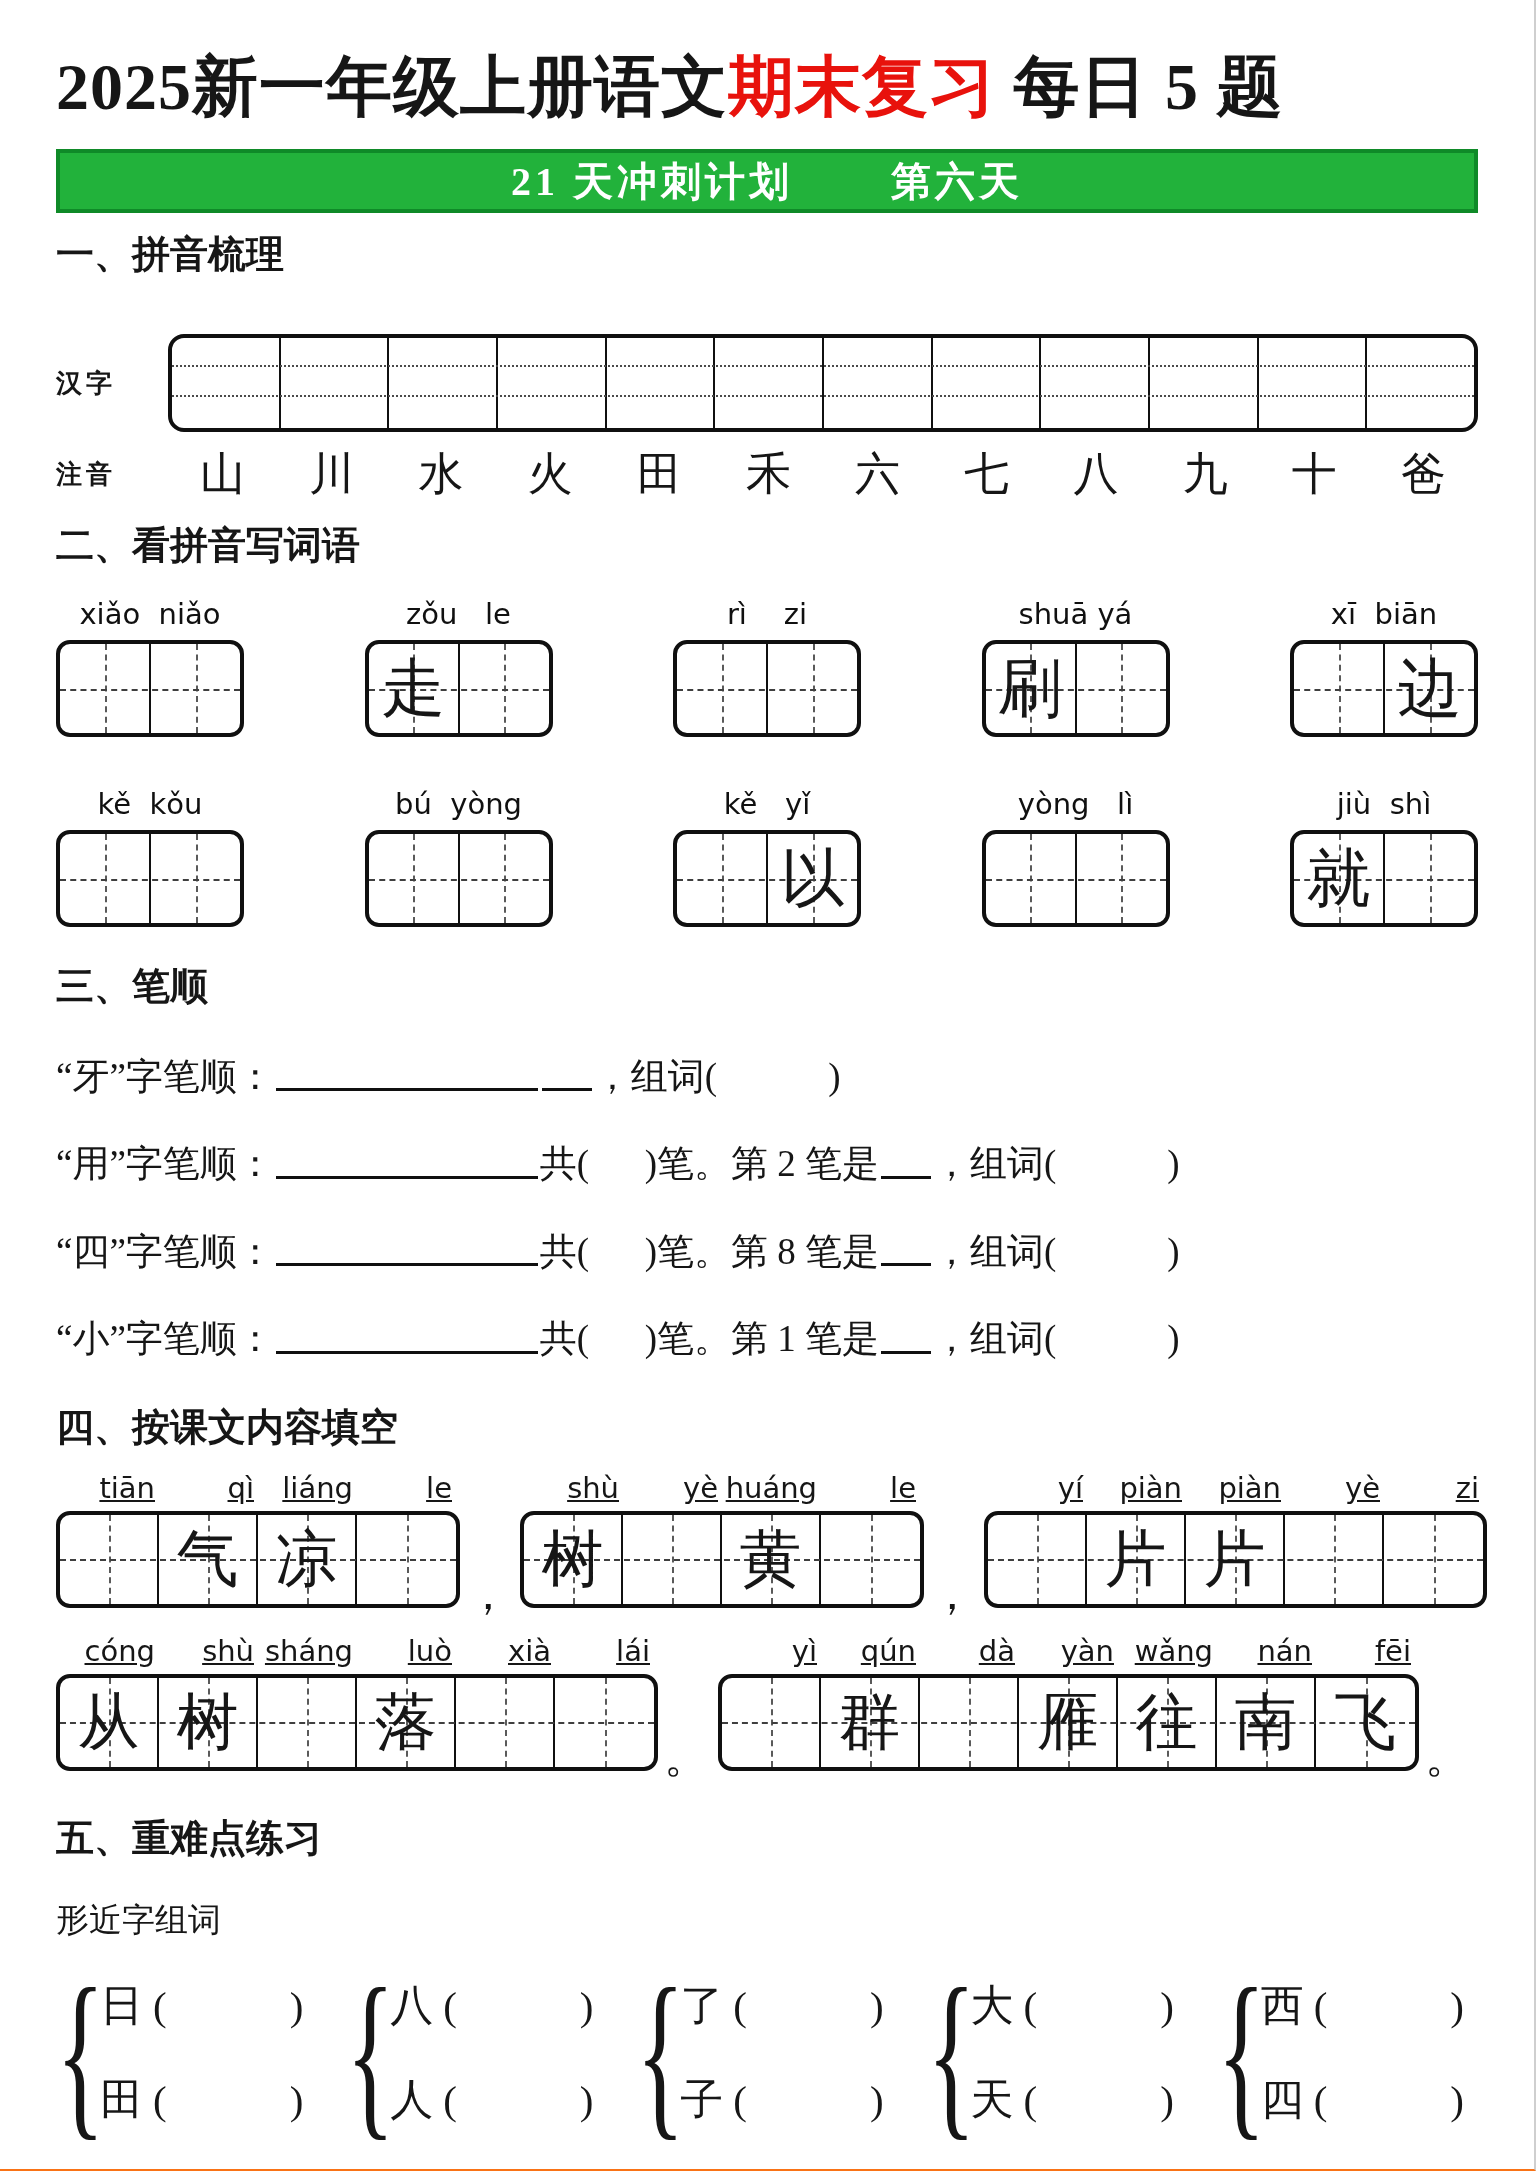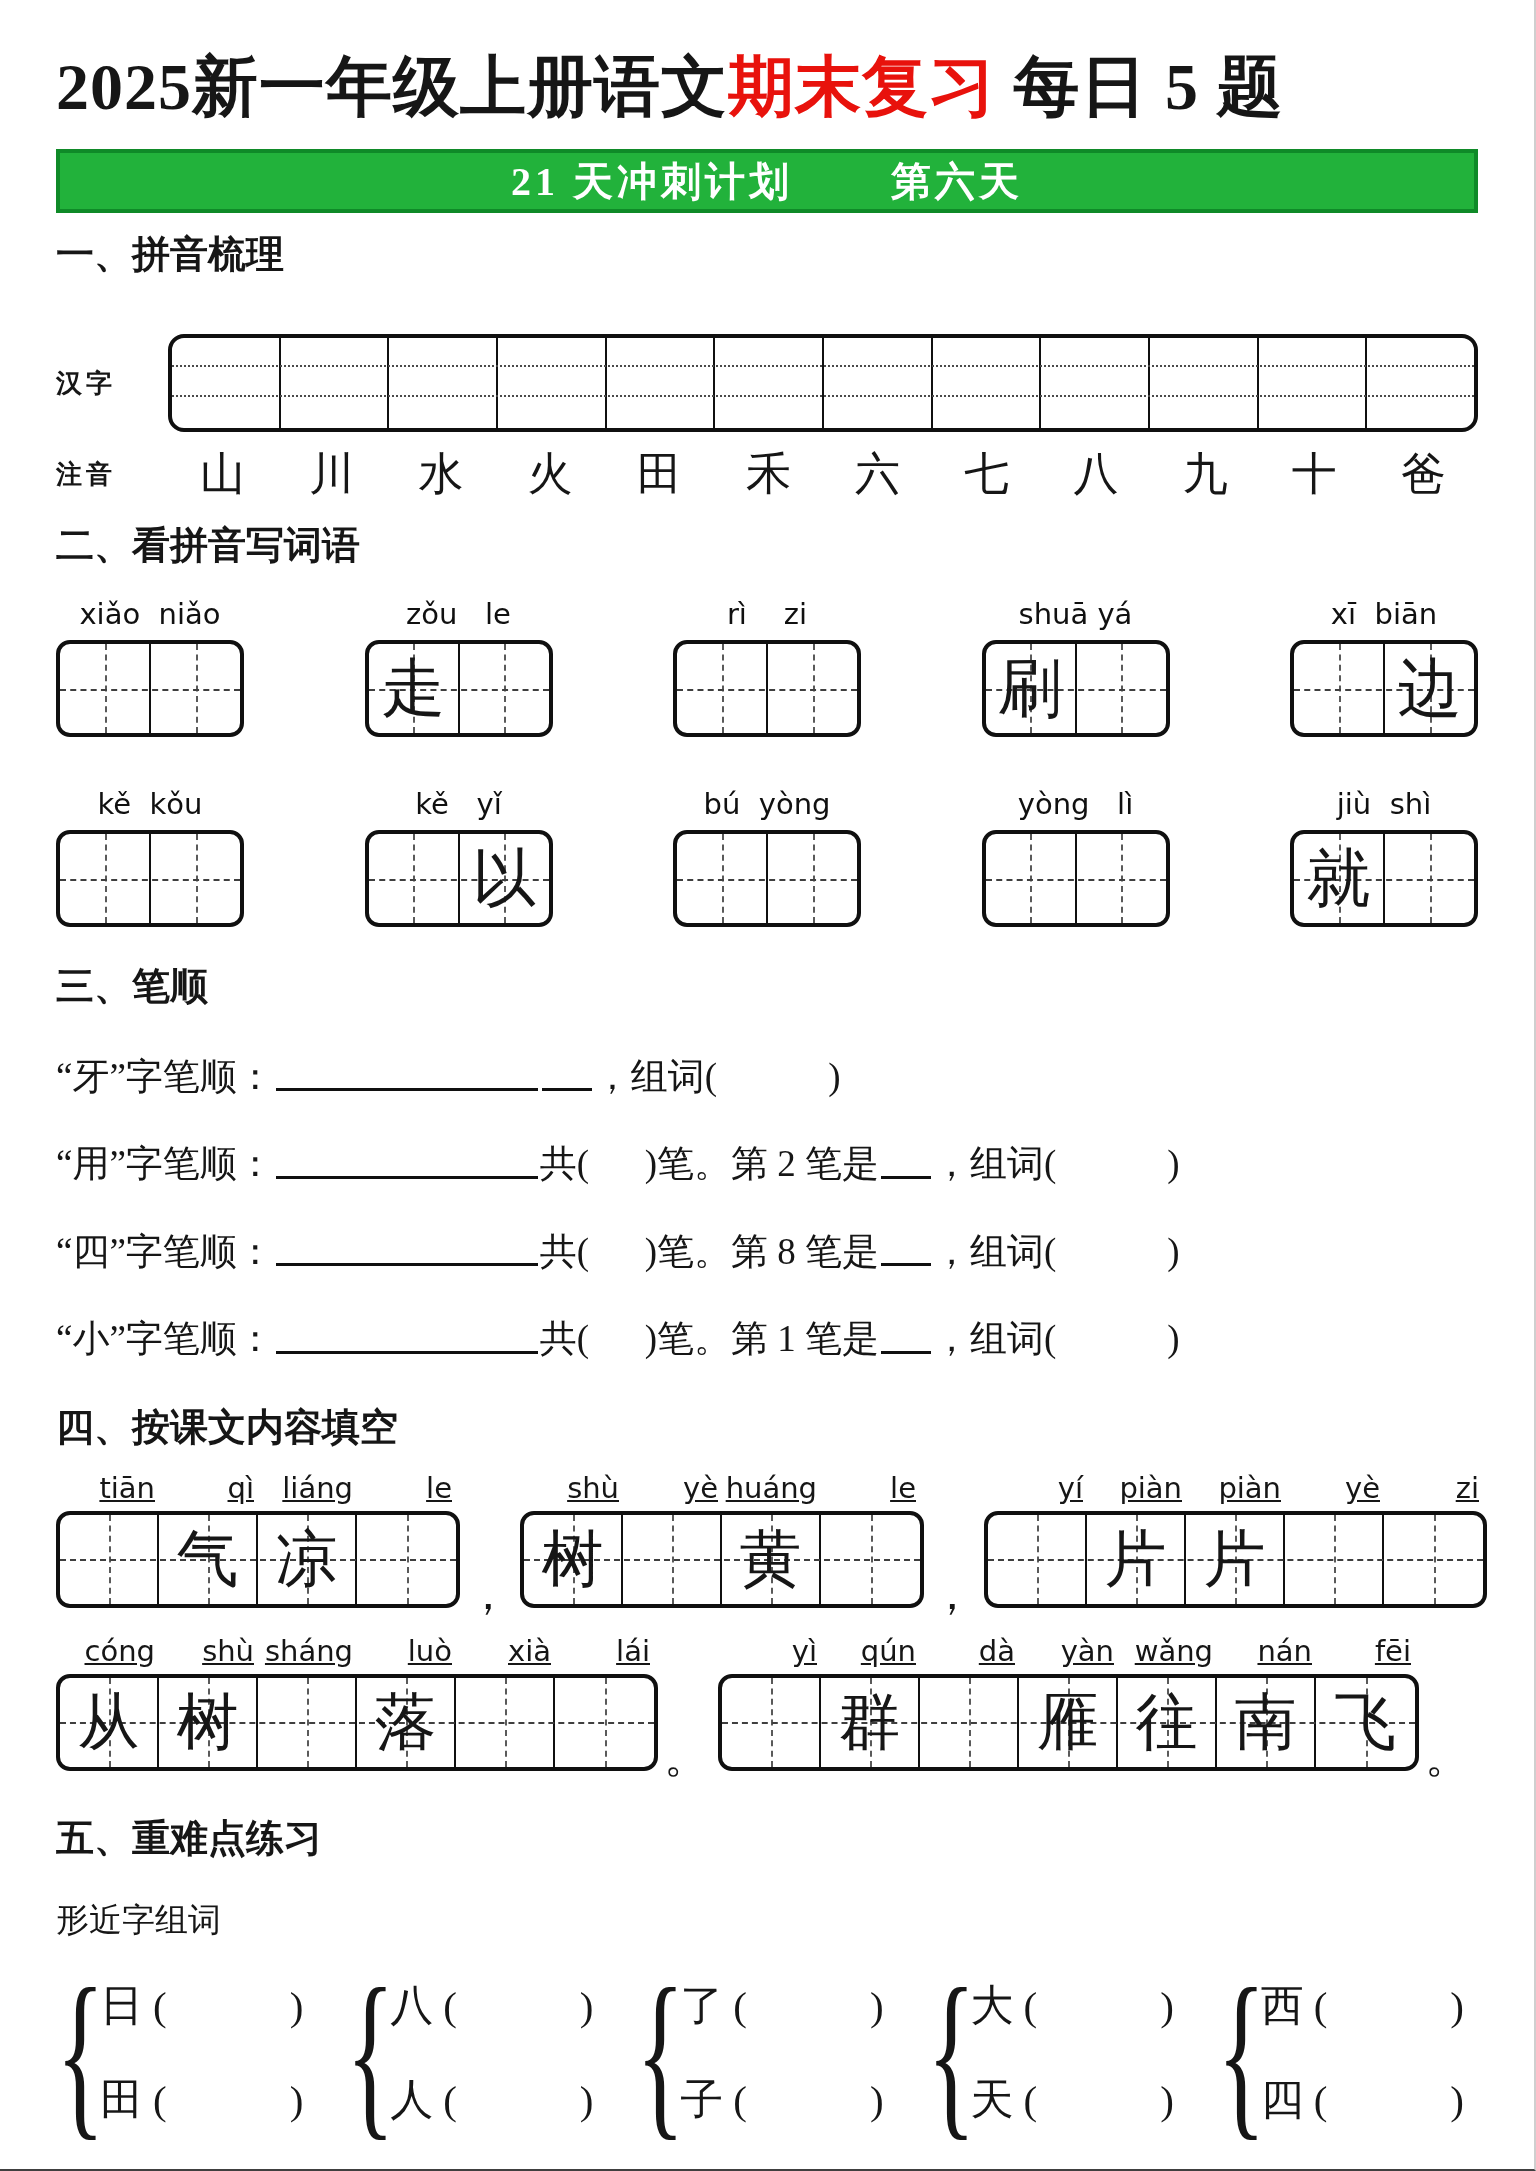--- a/index.html
+++ b/index.html
@@ -6,21 +6,21 @@
   body { background: #fff; }
   .page {
     position: relative;
     width: 1536px; height: 2171px;
     background: #ffffff;
     padding: 42px 56px 0 56px;
     font-family: "Liberation Serif", "DejaVu Serif", serif;
     color: #161616;
     overflow: hidden;
     border-right: 2px solid #cfcfcf;
-    border-bottom: 2px solid #404040;
+    border-bottom: 2px solid #f97316;
   }
   .title {
     font-size: 66px; font-weight: 700; letter-spacing: 1px;
     white-space: pre; text-align: left;
   }
   .title .red { color: #e8120c; }
   .banner {
     margin-top: 17px; height: 64px;
     background: #22b23b; border: 4px solid #0f8a28;
     display: flex; align-items: center; justify-content: center;
@@ -232,38 +232,38 @@
       <div class="wbox">
         <div class="wcell">
             <span class="wchar"></span>
           </div>
         <div class="wcell">
             <span class="wchar"></span>
           </div>
       </div>
     </div>
     <div class="w-group">
+      <div class="w-py">bú  yòng</div>
+      <div class="wbox">
+        <div class="wcell">
+            <span class="wchar"></span>
+          </div>
+        <div class="wcell">
+            <span class="wchar"></span>
+          </div>
+      </div>
+    </div>
+    <div class="w-group">
       <div class="w-py">kě   yǐ</div>
       <div class="wbox">
         <div class="wcell">
             <span class="wchar"></span>
           </div>
         <div class="wcell">
             <span class="wchar">以</span>
-          </div>
-      </div>
-    </div>
-    <div class="w-group">
-      <div class="w-py">bú  yòng</div>
-      <div class="wbox">
-        <div class="wcell">
-            <span class="wchar"></span>
-          </div>
-        <div class="wcell">
-            <span class="wchar"></span>
           </div>
       </div>
     </div>
     <div class="w-group">
       <div class="w-py">yòng   lì</div>
       <div class="wbox">
         <div class="wcell">
             <span class="wchar"></span>
           </div>
         <div class="wcell">

